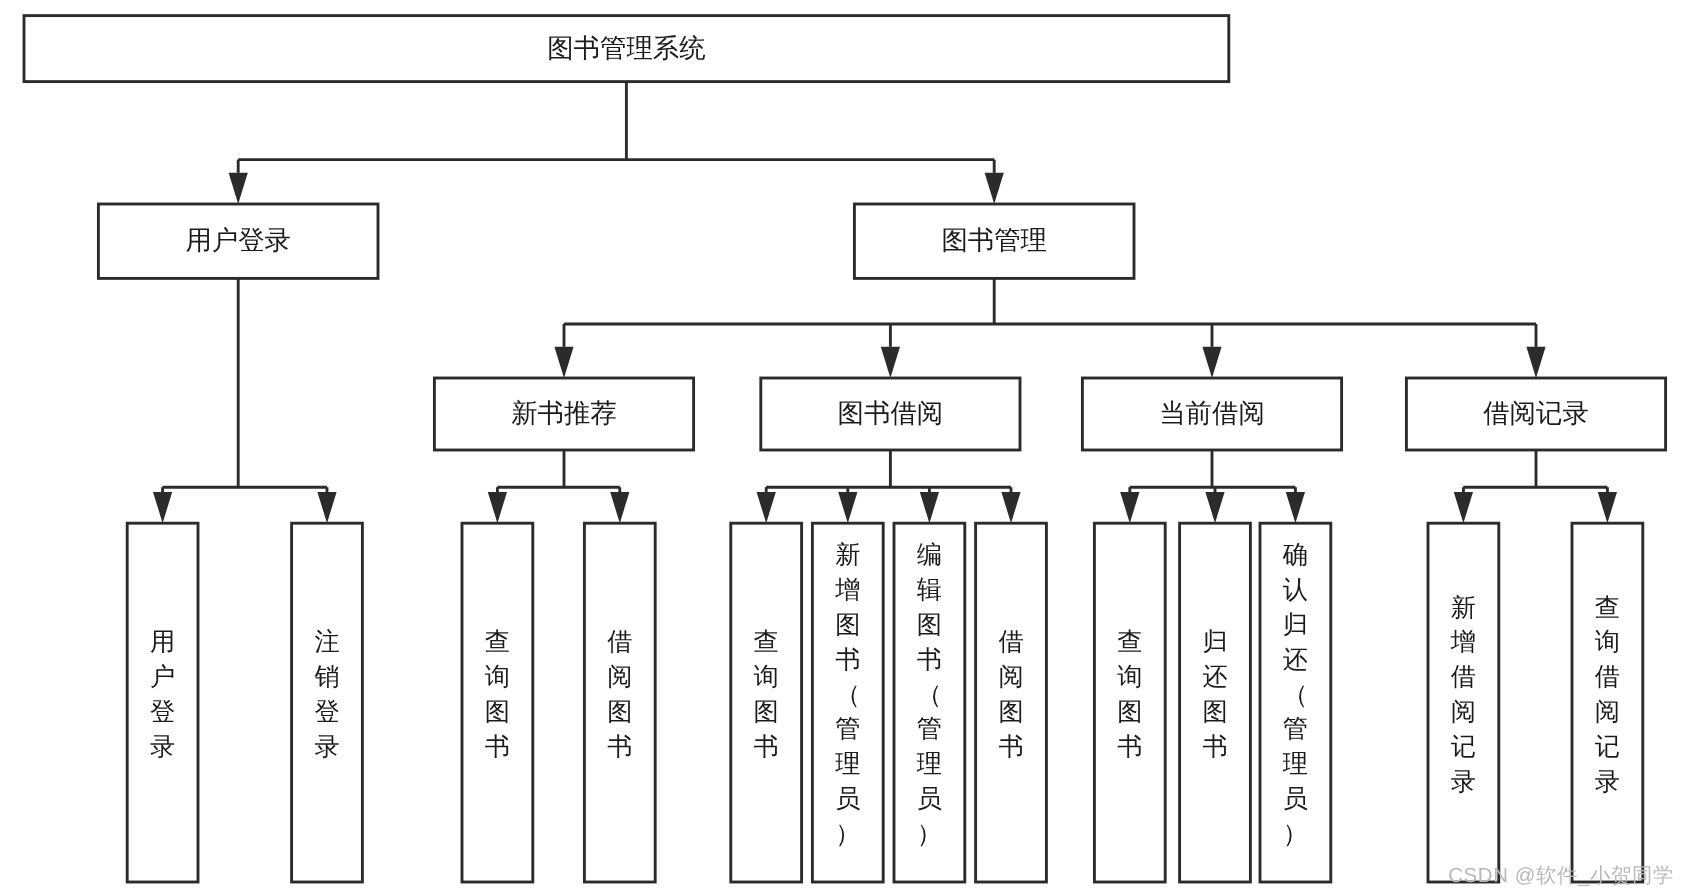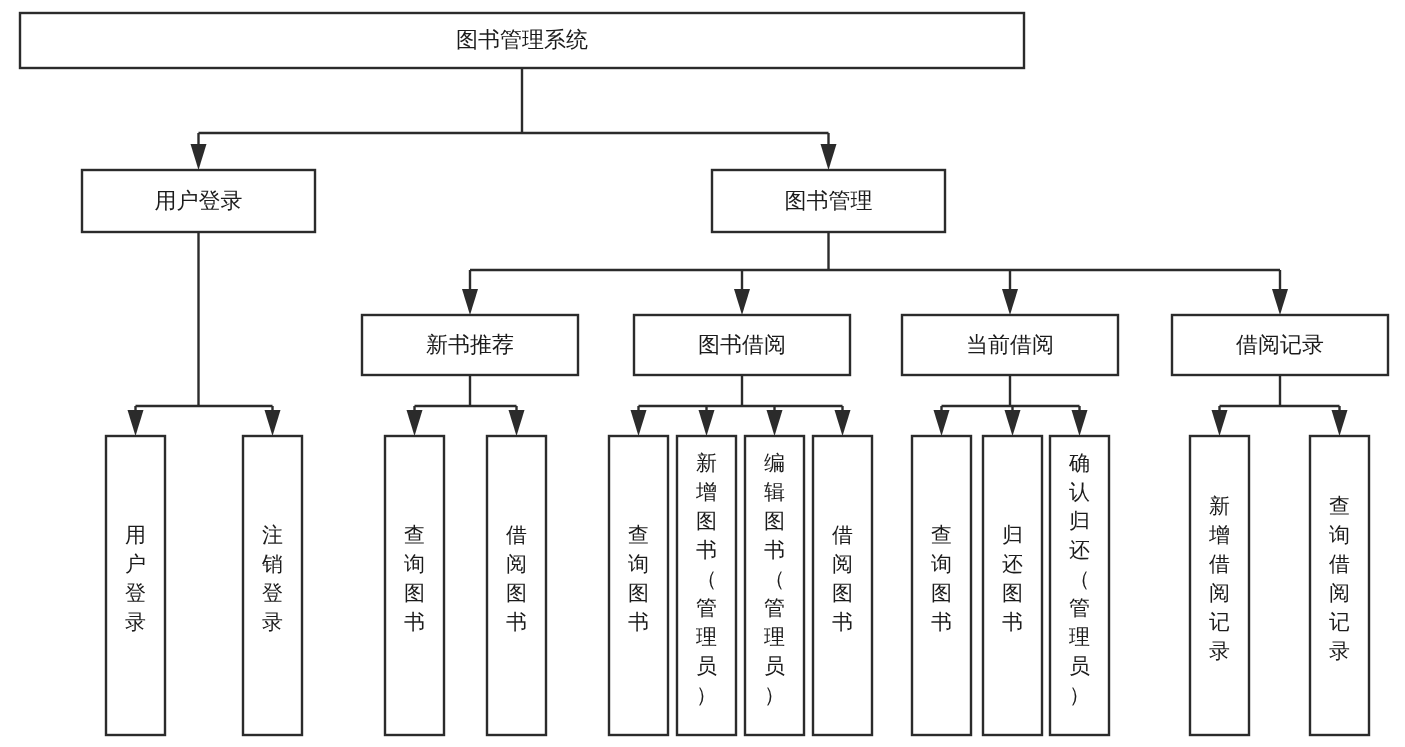--- a/index.html
+++ b/index.html
@@ -203,13 +203,14 @@
           <rect x="1190" y="436" width="59" height="299" class="node-box"></rect>
           <text x="1219.5" class="node-label-vertical"><tspan x="1219.5" y="513">新</tspan><tspan x="1219.5" y="542">增</tspan><tspan x="1219.5" y="571">借</tspan><tspan x="1219.5" y="600">阅</tspan><tspan x="1219.5" y="629">记</tspan><tspan x="1219.5" y="658">录</tspan></text>
         </g>
         <g>
           <rect x="1310" y="436" width="59" height="299" class="node-box"></rect>
           <text x="1339.5" class="node-label-vertical"><tspan x="1339.5" y="513">查</tspan><tspan x="1339.5" y="542">询</tspan><tspan x="1339.5" y="571">借</tspan><tspan x="1339.5" y="600">阅</tspan><tspan x="1339.5" y="629">记</tspan><tspan x="1339.5" y="658">录</tspan></text>
         </g>
       </g>
   </svg>
 
+  <div class="watermark">CSDN @软件_小贺同学</div>
 </div>
 
 </body></html>

